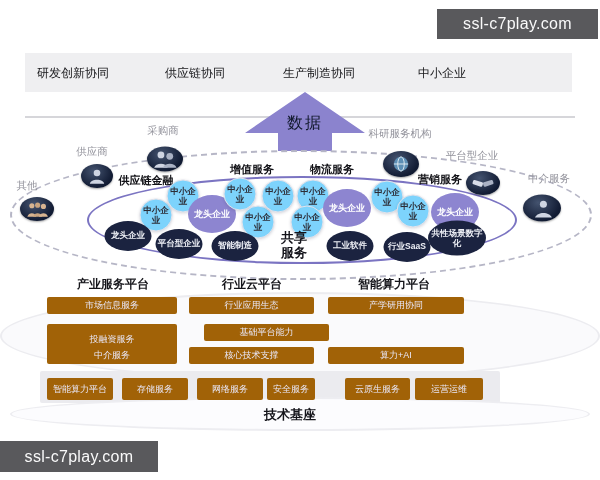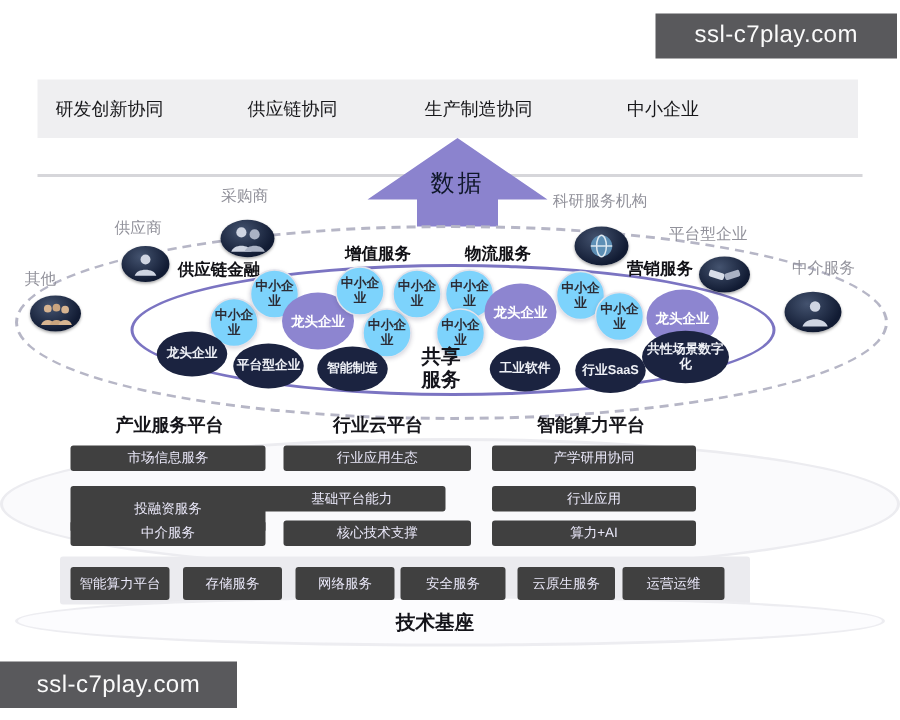--- a/index.html
+++ b/index.html
@@ -33,21 +33,21 @@
        text-align:center;width:47px;height:30px;padding:1px;box-sizing:border-box}
   .cap-wide{width:58px;height:35px}
   .share-label{position:absolute;transform:translate(-50%,-50%);width:32px;text-align:center;
                font-size:13px;font-weight:bold;color:#14141b;line-height:1.15}
   .plate-mid{position:absolute;left:0;top:292px;width:600px;height:88px;border:2px solid #ececf0;
              border-radius:50%;background:#fafafc;box-sizing:border-box}
   .slab{position:absolute;left:40px;top:371px;width:460px;height:32px;background:#ebebef;border-radius:2px}
   .dish{position:absolute;left:10px;top:397px;width:580px;height:34px;background:#fcfcfe;
         border:2px solid #ededf1;border-radius:50%;box-sizing:border-box}
   .ptitle{position:absolute;transform:translate(-50%,-50%);font-size:12px;font-weight:bold;color:#15151a;white-space:nowrap}
-  .pbtn{position:absolute;background:#404040;color:#eae8f9;font-size:9px;display:flex;align-items:center;
+  .pbtn{position:absolute;background:#a16207;color:#eae8f9;font-size:9px;display:flex;align-items:center;
         justify-content:center;border-radius:2px;white-space:nowrap}
   .base-label{position:absolute;transform:translate(-50%,-50%);font-size:13px;font-weight:bold;color:#14141a;white-space:nowrap}
 </style>
 </head>
 <body>
 
 <div class="stage">
 
   <div class="wm" style="left:437px;top:9px;width:161px;height:30px">ssl-c7play.com</div>
   <div class="wm" style="left:0;top:441px;width:158px;height:31px">ssl-c7play.com</div>
@@ -153,28 +153,27 @@
   <div class="share-label" style="left:294px;top:246px">共享服务</div>
 
   <span class="ptitle" style="left:113px;top:284px">产业服务平台</span>
   <span class="ptitle" style="left:252px;top:284px">行业云平台</span>
   <span class="ptitle" style="left:394px;top:284px">智能算力平台</span>
 
   <div class="pbtn" style="left:47px;top:297px;width:130px;height:17px">市场信息服务</div>
   <div class="pbtn" style="left:47px;top:324px;width:130px;height:31px">投融资服务</div>
   <div class="pbtn" style="left:47px;top:347px;width:130px;height:17px">中介服务</div>
   <div class="pbtn" style="left:189px;top:297px;width:125px;height:17px">行业应用生态</div>
-  <div class="pbtn" style="left:172px;top:324px;width:125px;height:17px">基础平台能力</div>
+  <div class="pbtn" style="left:204px;top:324px;width:125px;height:17px">基础平台能力</div>
   <div class="pbtn" style="left:189px;top:347px;width:125px;height:17px">核心技术支撑</div>
   <div class="pbtn" style="left:328px;top:297px;width:136px;height:17px">产学研用协同</div>
-  <div class="pbtn" style="left:328px;top:324px;width:136px;height:17px">行业应用</div>
   <div class="pbtn" style="left:328px;top:347px;width:136px;height:17px">算力+AI</div>
 
   <div class="pbtn" style="left:47px;top:378px;width:66px;height:22px">智能算力平台</div>
   <div class="pbtn" style="left:122px;top:378px;width:66px;height:22px">存储服务</div>
   <div class="pbtn" style="left:197px;top:378px;width:66px;height:22px">网络服务</div>
-  <div class="pbtn" style="left:267px;top:378px;width:70px;height:22px">安全服务</div>
+  <div class="pbtn" style="left:267px;top:378px;width:48px;height:22px">安全服务</div>
   <div class="pbtn" style="left:345px;top:378px;width:65px;height:22px">云原生服务</div>
   <div class="pbtn" style="left:415px;top:378px;width:68px;height:22px">运营运维</div>
 
   <span class="base-label" style="left:290px;top:415px">技术基座</span>
 
 </div>
 
 </body></html>

